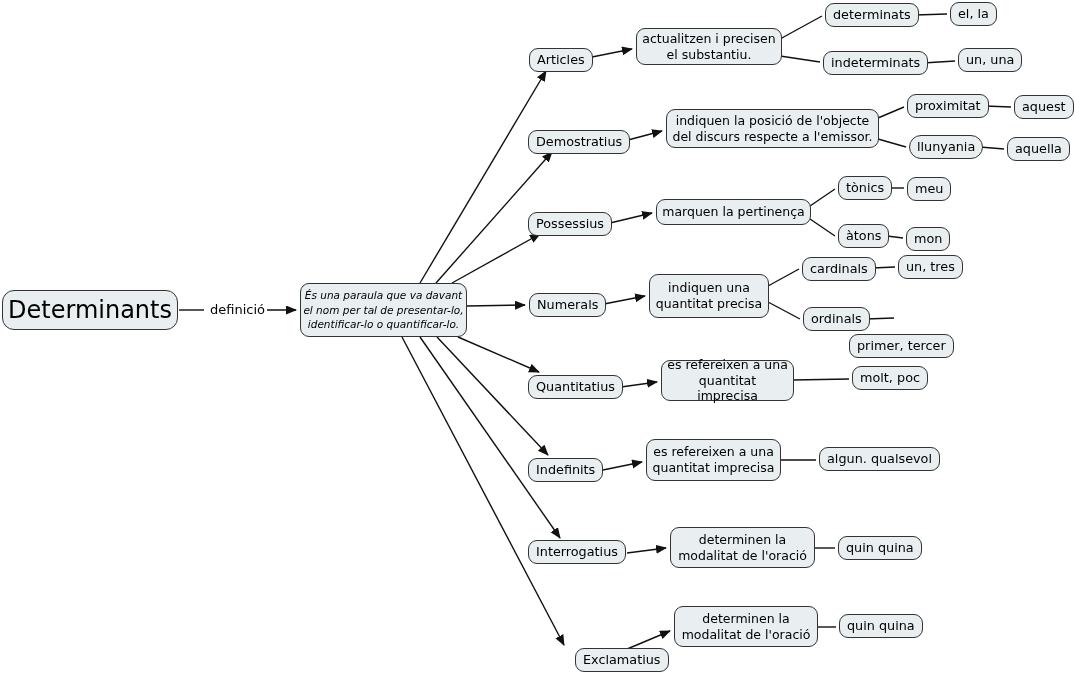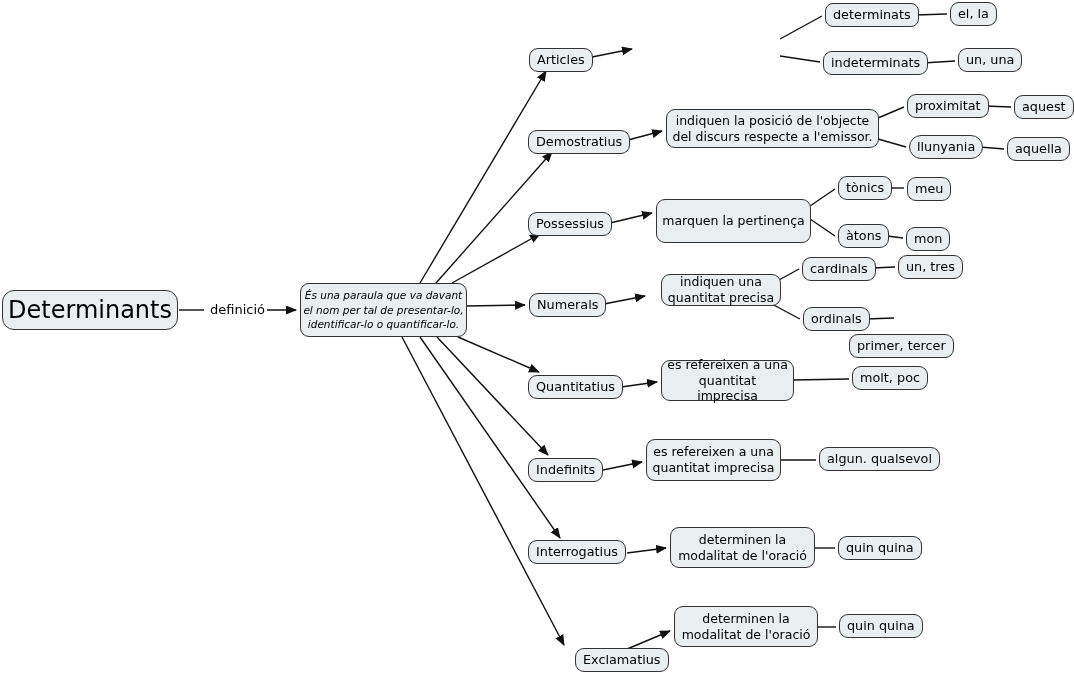--- a/index.html
+++ b/index.html
@@ -139,29 +139,30 @@
 
   <div class="node" style="left:529px; top:48px;">Articles</div>
   <div class="node" style="left:528px; top:130px;">Demostratius</div>
   <div class="node" style="left:528px; top:212px;">Possessius</div>
   <div class="node" style="left:529px; top:293px;">Numerals</div>
   <div class="node" style="left:528px; top:375px;">Quantitatius</div>
   <div class="node" style="left:528px; top:458px;">Indefinits</div>
   <div class="node" style="left:528px; top:540px;">Interrogatius</div>
   <div class="node" style="left:527px; top:648px;margin-left:48px;">Exclamatius</div>
 
+  <div class="node desc" style="left:636px; top:28px;  width:146px; height:37px;">actualitzen i precisen el substantiu.</div>
   <div class="node desc" style="left:666px; top:109px; width:213px; height:39px;">indiquen la posició de l'objecte del discurs respecte a l'emissor.</div>
-  <div class="node desc" style="left:656px; top:199px; width:155px; height:44px;">marquen la pertinença</div>
-  <div class="node desc" style="left:649px; top:274px; width:120px; height:32px;margin-left:12px;">indiquen una quantitat precisa</div>
+  <div class="node desc" style="left:656px; top:199px; width:155px; height:26px;">marquen la pertinença</div>
+  <div class="node desc" style="left:649px; top:274px; width:120px; height:44px;">indiquen una quantitat precisa</div>
   <div class="node desc" style="left:661px; top:360px; width:133px; height:41px;">es refereixen a una quantitat imprecisa</div>
   <div class="node desc" style="left:646px; top:439px; width:135px; height:42px;">es refereixen a una quantitat imprecisa</div>
   <div class="node desc" style="left:670px; top:527px; width:145px; height:41px;">determinen la modalitat de l'oració</div>
   <div class="node desc" style="left:674px; top:606px; width:144px; height:41px;">determinen la modalitat de l'oració</div>
 
-  <div class="node" style="left:825px; top:3px;border-radius:8px;">determinats</div>
+  <div class="node" style="left:825px; top:3px;">determinats</div>
   <div class="node" style="left:823px; top:51px;">indeterminats</div>
   <div class="node" style="left:907px; top:94px;">proximitat</div>
   <div class="node" style="left:909px; top:135px;border-radius:12px;">llunyania</div>
   <div class="node" style="left:838px; top:176px;">tònics</div>
   <div class="node" style="left:838px; top:224px;">àtons</div>
   <div class="node" style="left:802px; top:257px;">cardinals</div>
   <div class="node" style="left:803px; top:307px;">ordinals</div>
 
   <div class="node" style="left:950px;  top:2px;">el, la</div>
   <div class="node" style="left:958px;  top:48px;">un, una</div>

